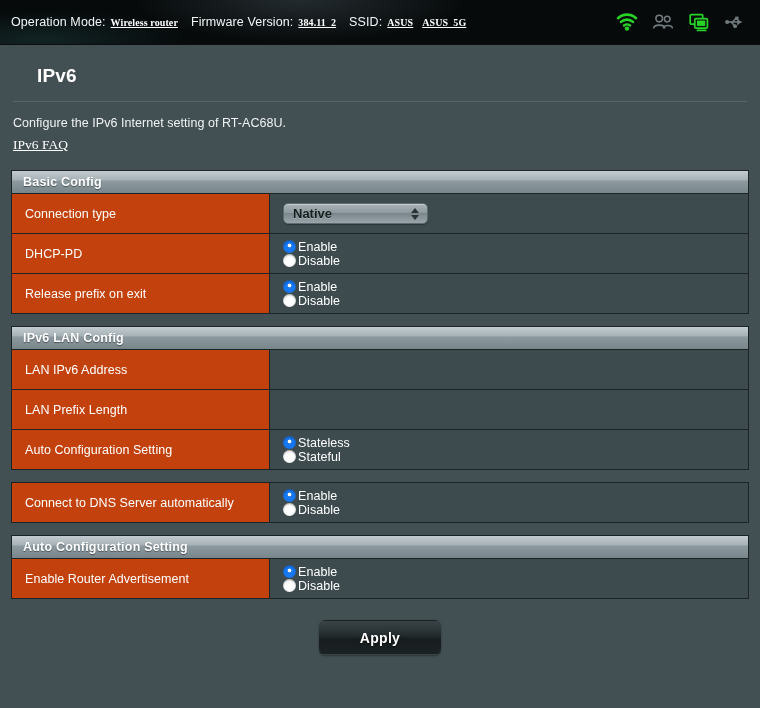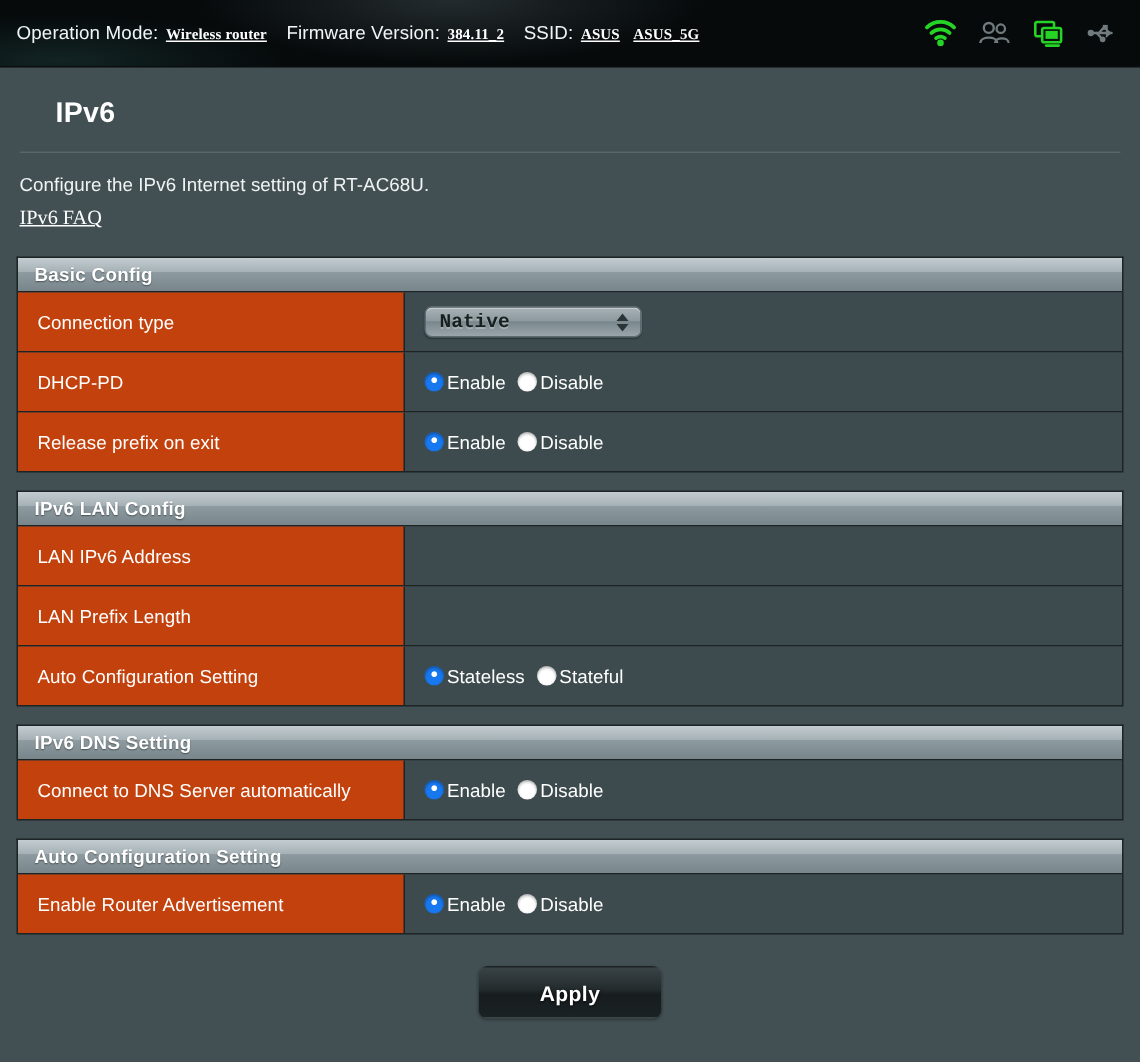--- a/index.html
+++ b/index.html
@@ -147,21 +147,21 @@
   .row .cell-value {
     flex: 1 1 auto;
     background: #3d4b4e;
     display: flex;
     align-items: center;
     padding-left: 13px;
     box-sizing: border-box;
   }
 
   
-  .radio-group { display: flex; align-items: flex-start; }
+  .radio-group { display: flex; align-items: flex-start; flex-direction: column; }
   .radio-opt {
     display: flex;
     align-items: center;
     margin-right: 8px;
     cursor: pointer;
   }
   .radio-dot {
     width: 13px;
     height: 13px;
     border-radius: 50%;
@@ -189,21 +189,21 @@
     border-radius: 5px;
     background: linear-gradient(to bottom, #a8b2b6 0%, #8e9a9f 46%, #79878d 50%, #9aa5aa 100%);
     border: 1px solid #5e6b70;
     box-shadow: 0 1px 1px rgba(0,0,0,0.3), inset 0 1px 0 rgba(255,255,255,0.35);
     display: flex;
     align-items: center;
     cursor: pointer;
     box-sizing: border-box;
   }
   .select-text {
-    font-family: Liberation Mono, monospace;
+    font-family: Liberation Sans, sans-serif;
     font-size: 13px;
     font-weight: bold;
     color: #16201f;
     padding-left: 9px;
     text-shadow: 0 1px 0 rgba(255,255,255,0.25);
   }
   .select-arrows {
     position: absolute;
     right: 8px;
     top: 50%;
@@ -382,21 +382,20 @@
               <span class="radio-dot"></span>
               <span class="radio-label">Stateful</span>
             </label>
           </div>
         </div>
       </div>
     </div>
 
     
     <div class="section">
-      <div class="section-header">IPv6 DNS Setting</div>
 
       <div class="row">
         <div class="cell-label">Connect to DNS Server automatically</div>
         <div class="cell-value">
           <div class="radio-group">
             <label class="radio-opt checked">
               <span class="radio-dot"></span>
               <span class="radio-label">Enable</span>
             </label>
             <label class="radio-opt">

